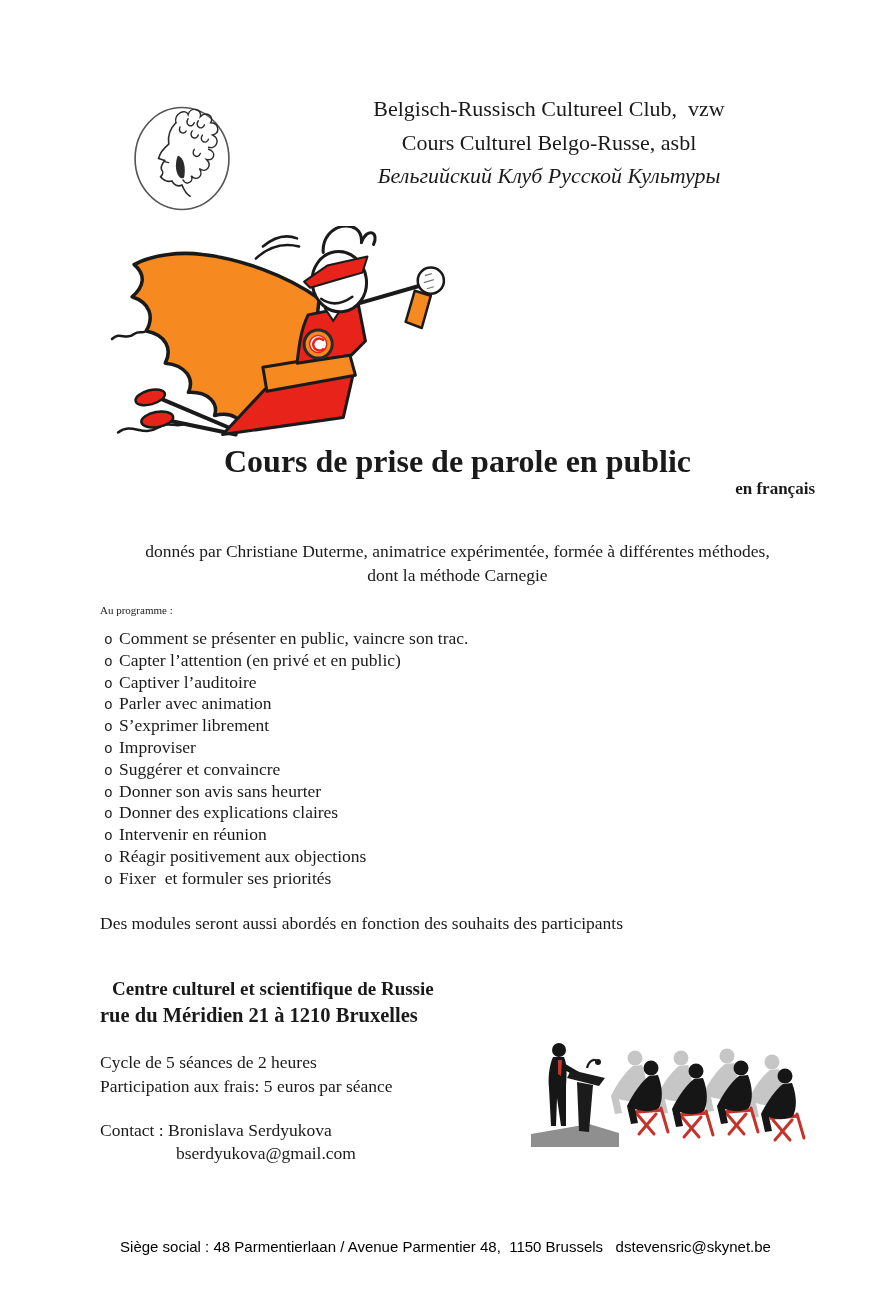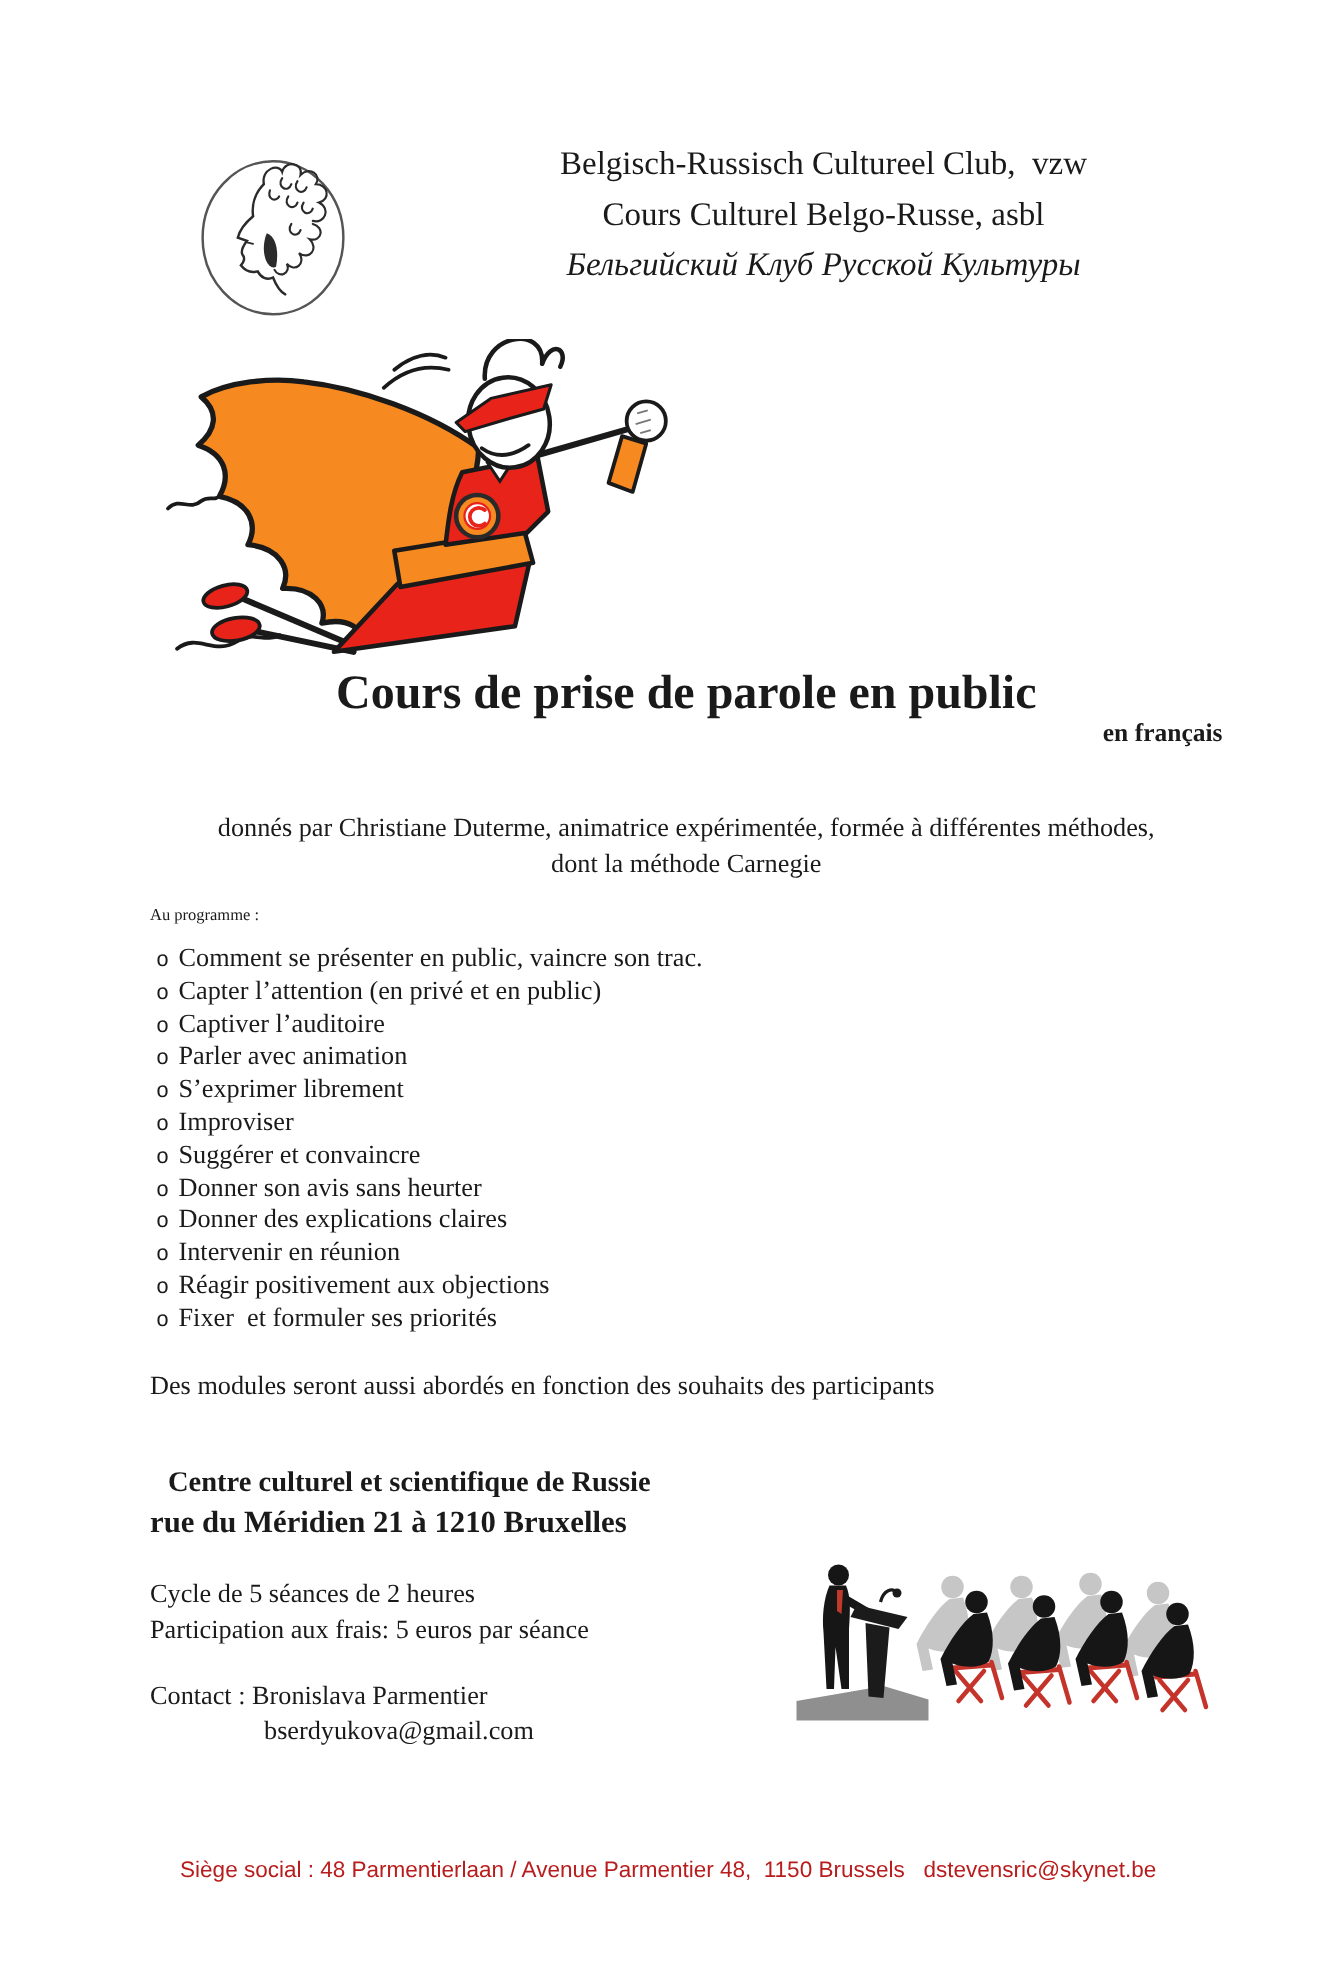--- a/index.html
+++ b/index.html
@@ -34,21 +34,21 @@
   .venue{left:112px;top:978px;font-size:19px;font-weight:bold;}
   .addr{left:100px;top:1004px;font-size:20.5px;font-weight:bold;}
   .cycle{left:100px;top:1052px;font-size:17.5px;}
   .fee{left:100px;top:1076px;font-size:17.5px;}
   .contact-line{left:100px;top:1120px;font-size:17.5px;}
   .contact-email{left:176px;top:1143px;font-size:17.5px;}
 
   .audience{left:528px;top:1036px;width:280px;height:114px;}
 
   .footer{left:0;top:1238px;width:891px;text-align:center;
-          font-family:"Liberation Sans",sans-serif;font-size:15px;color:#b91c1c;}
+          font-family:"Liberation Sans",sans-serif;font-size:15px;color:#000000;}
 </style>
 </head>
 <body>
 
 <div class="page">
 
   <div class="abs logo">
     <svg width="102" height="112" viewBox="0 0 100 107">
       <ellipse cx="50" cy="53" rx="46" ry="50" fill="#ffffff" stroke="#555" stroke-width="1.6"></ellipse>
       <g fill="none" stroke="#2b2b2b" stroke-width="1.6" stroke-linecap="round">
@@ -186,21 +186,21 @@
         <span class="bullet" data-bind="program.bullet">o</span>
         <span data-bind="program.items.11">Fixer  et formuler ses priorités</span>
       </div>
   </div>
 
   <div class="abs modules" data-bind="modules_note">Des modules seront aussi abordés en fonction des souhaits des participants</div>
   <div class="abs venue" data-bind="schedule.venue">Centre culturel et scientifique de Russie</div>
   <div class="abs addr" data-bind="schedule.address">rue du Méridien 21 à 1210 Bruxelles</div>
   <div class="abs cycle" data-bind="practical.cycle">Cycle de 5 séances de 2 heures</div>
   <div class="abs fee" data-bind="practical.fee">Participation aux frais: 5 euros par séance</div>
-  <div class="abs contact-line" data-bind="contact.line">Contact : Bronislava Parmentier</div>
+  <div class="abs contact-line" data-bind="contact.line">Contact : Bronislava Serdyukova</div>
   <div class="abs contact-email" data-bind="contact.email">bserdyukova@gmail.com</div>
 
   <div class="abs audience">
     <svg width="280" height="114" viewBox="0 0 278 114">
       <defs>
         <g id="sitter">
           <circle cx="0" cy="0" r="7.5"></circle>
           <path d="M7,7 C12,20 12,32 8,40 C2,44 -8,44 -16,41 L-13,55 L-20,56 L-24,38 C-18,26 -10,14 -2,8 Z"></path>
         </g>
         <g id="chair" fill="none" stroke="#C4342B" stroke-linecap="round">

